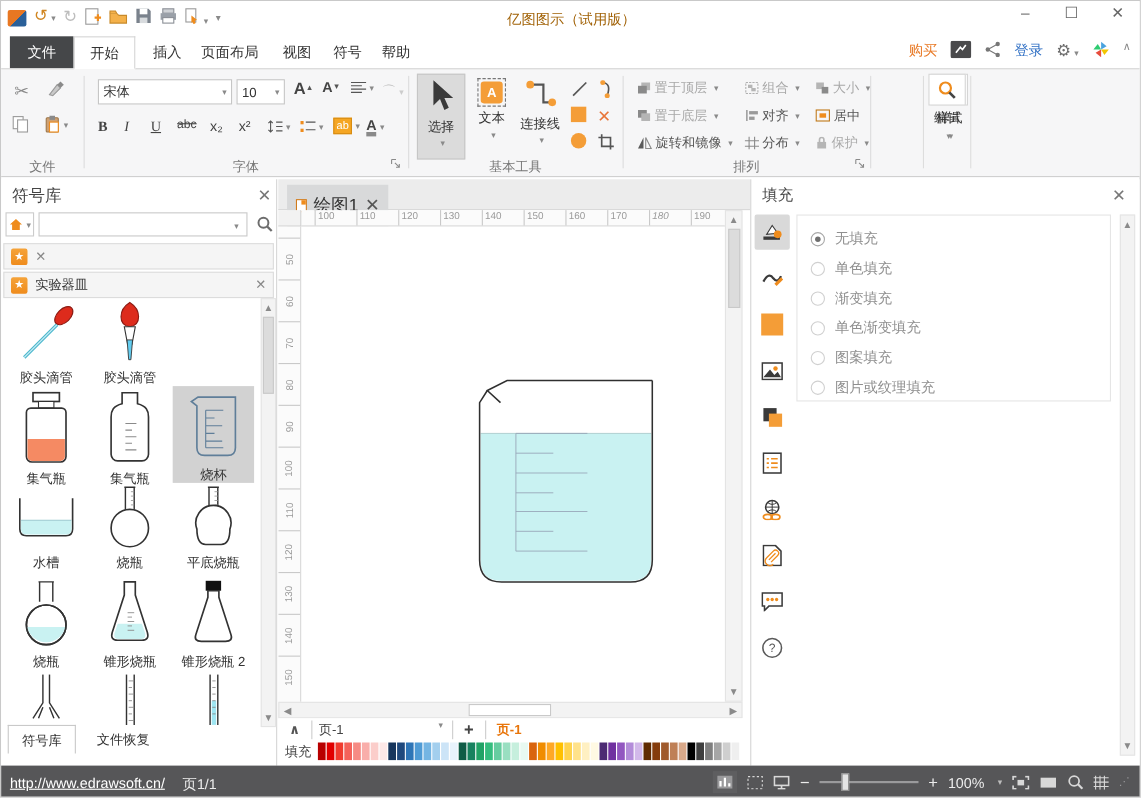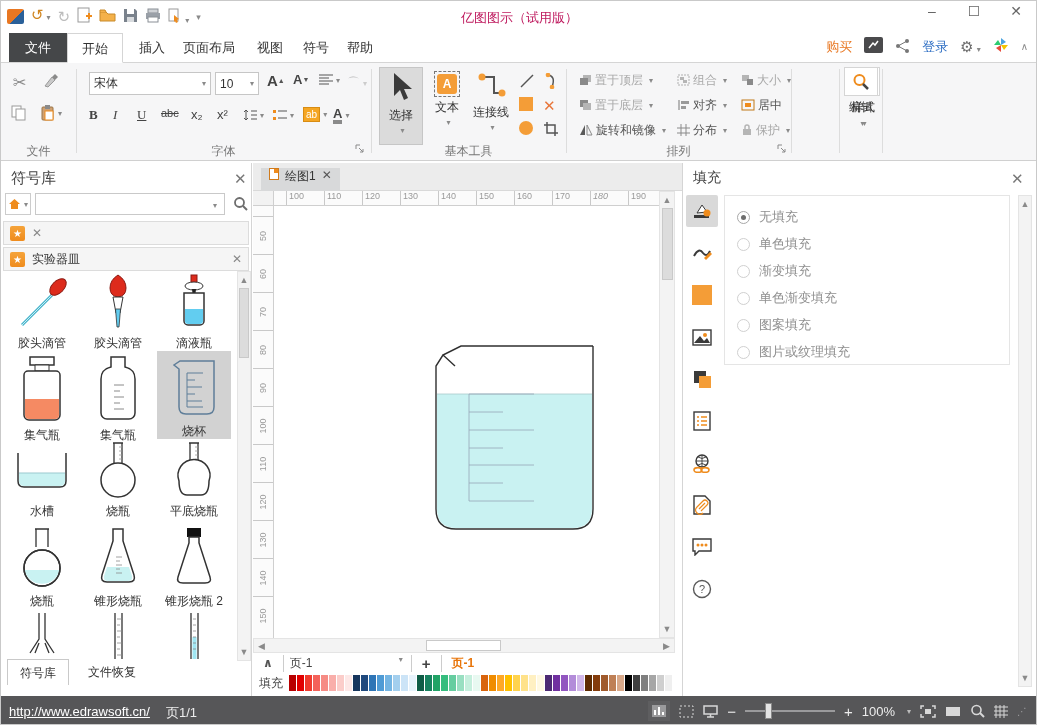--- a/index.html
+++ b/index.html
@@ -2,29 +2,29 @@
 <html><head>
 <meta charset="utf-8">
 <style>
 *{margin:0;padding:0;box-sizing:border-box}
 body{font-family:"Liberation Sans","DejaVu Sans",sans-serif;background:#999}
 .app{position:relative;width:1037px;height:725px;background:#fff;overflow:hidden;font-size:12px;color:#333;border:1px solid #c9c9c9}
 
 .titlebar{position:absolute;left:0;top:0;width:1037px;height:30px;background:#fff}
 .qat{position:absolute;left:6px;top:4px;display:flex;align-items:center;gap:7px}
 .qat .g{font-size:15px;line-height:20px}
-.title{position:absolute;left:0;right:0;top:8px;text-align:center;font-size:13px;color:#be185d}
+.title{position:absolute;left:0;right:0;top:8px;text-align:center;font-size:13px;color:#a16207}
 .wctl{position:absolute;top:2px;right:8px;display:flex;gap:14px;color:#666;font-size:14px}
 .wctl span{width:28px;text-align:center;cursor:default}
 
 .tabrow{position:absolute;left:0;top:30px;width:1037px;height:32px;background:#fff}
 .ftab{position:absolute;left:8px;top:2px;width:58px;height:30px;background:#454749;color:#fff;text-align:center;line-height:30px;font-size:13px}
 .rtab{position:absolute;top:2px;height:30px;line-height:30px;padding:0 14px;font-size:13px;color:#333}
 .rtab.active{background:#fff;border:1px solid #d5d5d5;border-bottom:1px solid #fff;z-index:3}
-.acct{position:absolute;right:10px;top:6px;display:flex;align-items:center;gap:12px;font-size:13px}
+.acct{position:absolute;right:10px;top:6px;display:flex;gap:12px;font-size:13px}
 
 .ribbon{position:absolute;left:0;top:61px;width:1037px;height:99px;background:#f6f6f7;border-top:1px solid #d5d5d5;border-bottom:1px solid #d0d0d0}
 .vdiv{position:absolute;top:6px;height:84px;width:1px;background:#ddd}
 .grp-label{position:absolute;top:80px;font-size:12px;color:#777;text-align:center}
 .combo{position:absolute;height:23px;background:#fff;border:1px solid #c6c6c6;font-size:12px;color:#333;display:flex;align-items:center;padding:0 4px;justify-content:space-between}
 .dd{color:#8a8a8a;font-size:8px;margin-left:3px}
 .fbtn{position:absolute;display:flex;align-items:center;justify-content:center;color:#444;font-size:13px}
 .bigbtn{position:absolute;width:44px;height:78px;top:4px;display:flex;flex-direction:column;align-items:center;justify-content:flex-start;padding-top:4px;gap:2px}
 .bigbtn.sel{background:#dbdbdb;border:1px solid #c6c6c6}
 .bigbtn .lbl{font-size:12px;color:#333}
@@ -42,21 +42,21 @@
 .cell .nm{font-size:12px;color:#333;margin-top:1px}
 .cell.sel{background:#d2d2d2}
 .sb-tab{position:absolute;height:26px;line-height:26px;font-size:12px;color:#333;text-align:center}
 .sb-tab.active{background:#fff;border:1px solid #c9c9c9;border-bottom:none}
 
 .sb-v{position:absolute;background:#f3f3f3;border:1px solid #e4e4e4}
 .sb-thumb{position:absolute;background:#dcdcdc;border:1px solid #c9c9c9}
 .sb-ar{position:absolute;color:#8a8a8a;font-size:9px;text-align:center;width:100%}
 
 .doc-tabbar{position:absolute;left:252px;top:162px;width:429px;height:28px;background:#ececec;border-bottom:1px solid #d9d9d9}
-.doc-tab{position:absolute;left:8px;top:5px;height:38px;background:#d8d9da;display:flex;align-items:flex-start;gap:6px;padding:0 8px;font-size:12px}
+.doc-tab{position:absolute;left:8px;top:5px;height:38px;background:#d8d9da;display:flex;align-items:center;gap:6px;padding:0 8px;font-size:16px}
 .hruler{position:absolute;left:273px;top:190px;width:385px;height:15px;background:#fbfbfb;border-bottom:1px solid #cfcfcf;overflow:hidden}
 .vruler{position:absolute;left:252px;top:205px;width:21px;height:432px;background:#fbfbfb;border-right:1px solid #cfcfcf;overflow:hidden}
 .hrt{position:absolute;top:0;height:15px;border-left:1px solid #c9c9c9;padding-left:2px;font-size:9px;color:#9a9a9a}
 .vrt{position:absolute;left:0;width:20px;height:38px;border-top:1px solid #c9c9c9;display:flex;align-items:center;justify-content:center}
 .vrt span{transform:rotate(-90deg);font-size:9px;color:#9a9a9a}
 .page{position:absolute;left:273px;top:205px;width:385px;height:432px;background:#fff}
 .pagebar{position:absolute;left:252px;top:652px;width:429px;height:20px;background:#fff;display:flex;align-items:center;font-size:12px;color:#444}
 .palrow{position:absolute;left:252px;top:672px;width:429px;height:20px;background:#fff;display:flex;align-items:center}
 .sw{width:7px;height:16px;margin-right:1px;flex:none}
 
@@ -418,30 +418,20 @@
         </svg>
       <div class="nm">胶头滴管</div>
     </div>
     <div class="cell" style="left:80px;top:110px">
       <svg width="64" height="58">
           <path d="M32 2 Q40 7 40 15 Q40 23 32 24 Q24 23 24 15 Q24 7 32 2 Z" fill="#dd2b1c" stroke="#8b1a12"></path>
           <path d="M27 24 h10 l-3 16 h-4 Z" fill="#fff" stroke="#333"></path>
           <path d="M29.5 36 h5 l-1.5 18 h-2 Z" fill="#62cdf0" stroke="#333" stroke-width="0.8"></path>
         </svg>
       <div class="nm">胶头滴管</div>
-    </div>
-    <div class="cell" style="left:156px;top:110px">
-      <svg width="64" height="58">
-          <rect x="29" y="2" width="6" height="8" fill="#dd2b1c" stroke="#8b1a12"></rect>
-          <ellipse cx="32" cy="13" rx="9" ry="4" fill="#fff" stroke="#333"></ellipse>
-          <path d="M30 16 h4 l-2 18 Z" fill="#222"></path>
-          <path d="M22 20 h20 v28 a4 4 0 0 1 -4 4 h-12 a4 4 0 0 1 -4 -4 Z" fill="#fff" stroke="#333" stroke-width="1.5"></path>
-          <path d="M23 36 h18 v12 a3 3 0 0 1 -3 3 h-12 a3 3 0 0 1 -3 -3 Z" fill="#62cdf0"></path>
-        </svg>
-      <div class="nm">滴液瓶</div>
     </div>
 
     <div class="cell" style="left:4px;top:192px">
       <svg width="64" height="68">
           <rect x="20" y="2" width="24" height="8" fill="#fff" stroke="#333" stroke-width="1.5"></rect>
           <path d="M25 10 h14 v6 h-14 Z" fill="#fff" stroke="#333"></path>
           <path d="M18 16 h28 a4 4 0 0 1 4 4 v40 a5 5 0 0 1 -5 5 h-26 a5 5 0 0 1 -5 -5 v-40 a4 4 0 0 1 4 -4 Z" fill="#fff" stroke="#333" stroke-width="1.5"></path>
           <path d="M15 44 h34 v16 a4 4 0 0 1 -4 4 h-26 a4 4 0 0 1 -4 -4 Z" fill="#f58a63"></path>
         </svg>
       <div class="nm">集气瓶</div>

